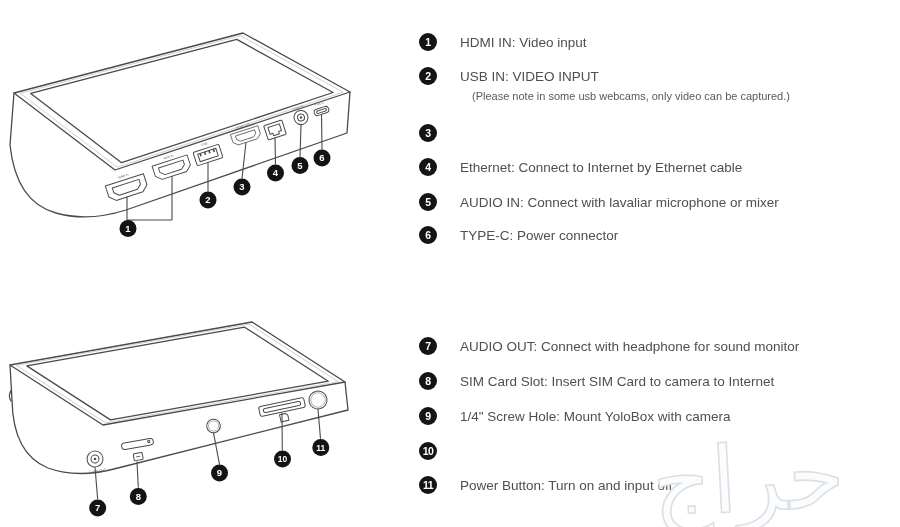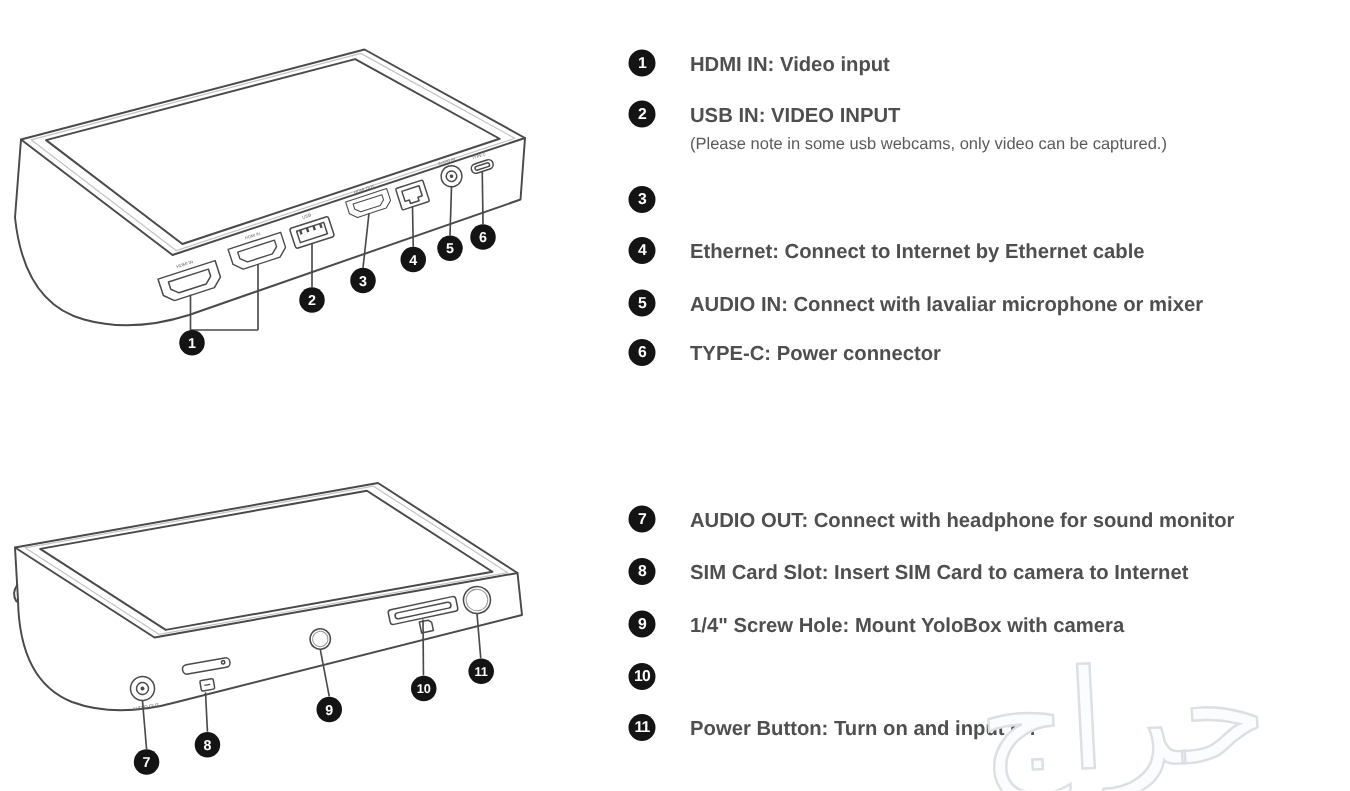--- a/index.html
+++ b/index.html
@@ -10,22 +10,22 @@
   }
   .stage{position:absolute;left:0;top:0;width:900px;height:527px;}
   svg.dev{position:absolute;}
   
   .li{position:absolute;left:419px;display:flex;align-items:center;height:20px;z-index:1;}
   .badge{
     width:18px;height:18px;border-radius:50%;background:#141414;color:#ffffff;
     font-size:10.5px;font-weight:bold;display:flex;align-items:center;justify-content:center;
     margin-right:23px;flex:none;letter-spacing:-0.5px;
   }
-  .lbl{font-size:13.5px;color:#4f4f4f;white-space:nowrap;font-weight:bold;}
-  .note{position:absolute;left:460px;font-size:11px;color:#5a5a5a;white-space:nowrap;z-index:1;}
+  .lbl{font-size:13.5px;color:#4f4f4f;white-space:nowrap;}
+  .note{position:absolute;left:472px;font-size:11px;color:#5a5a5a;white-space:nowrap;z-index:1;}
   
   .ln{fill:none;stroke:#4a4a4a;stroke-width:1.3;stroke-linejoin:round;stroke-linecap:round;}
   .pt{fill:none;stroke:#4a4a4a;stroke-width:1;stroke-linejoin:round;}
   .ld{fill:none;stroke:#4a4a4a;stroke-width:1.1;}
   .cb{fill:#141414;stroke:none;}
   .ct{fill:#ffffff;stroke:none;font-size:9.5px;font-weight:bold;text-anchor:middle;}
   .plabel{font-size:3px;fill:#666;stroke:none;text-anchor:middle;}
   .glass{stroke:#c4c4c4;stroke-width:0.8;}
   .inner9{stroke:#9a9a9a;stroke-width:0.7;}
   

